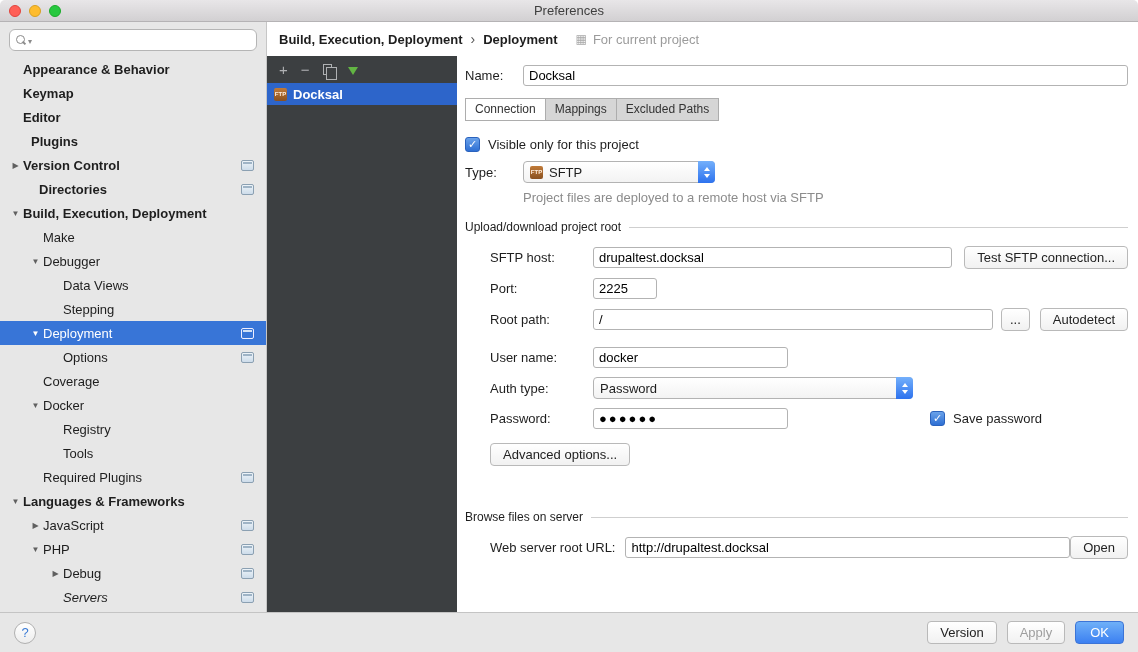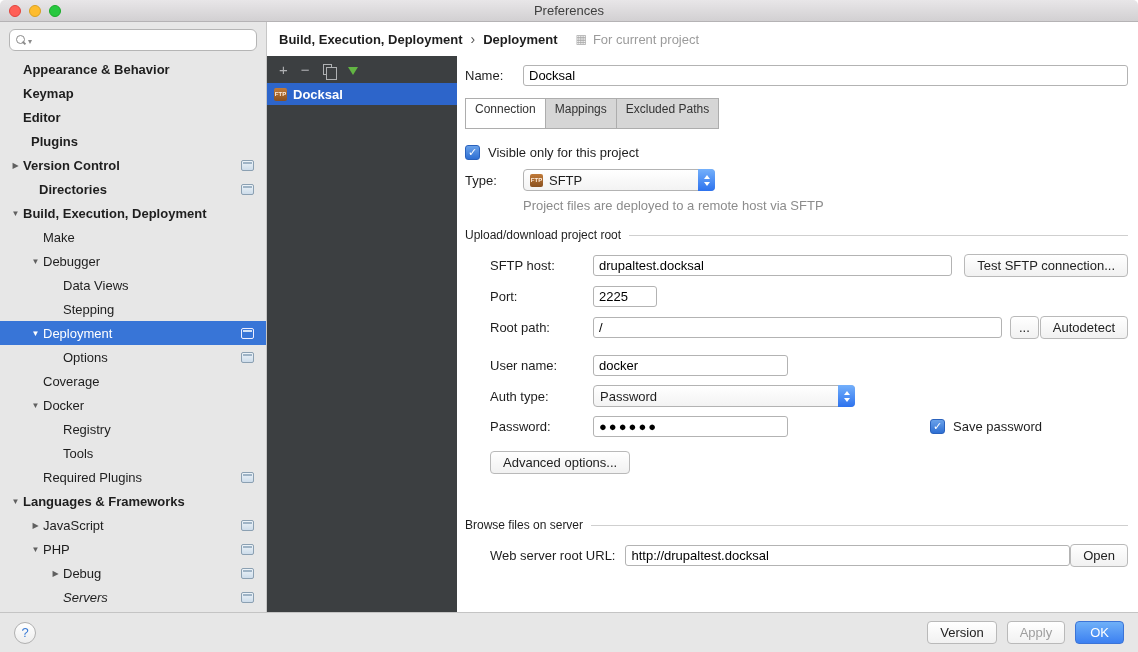--- a/index.html
+++ b/index.html
@@ -66,31 +66,31 @@
   .lbl { flex:0 0 95px; margin-right:8px; }
   .lbl-sm { flex:0 0 50px; margin-right:8px; }
   .lbl-auto { flex:0 0 auto; margin-right:10px; }
   .txt { height:21px; border:1px solid #b3b3b3; border-radius:3px; padding:0 5px; font:inherit; background:#fff; }
   .grow { flex:1; min-width:0; }
   .w64 { width:64px; } .w195 { width:195px; }
   .pwd { font-size:13px; font-weight:bold; letter-spacing:2px; }
   .btn { height:23px; border:1px solid #b9b9b9; border-radius:4px; background:linear-gradient(#ffffff,#f1f1f1); padding:0 12px; font:inherit; font-size:13px; color:#222; cursor:default; }
   .btn-sm { padding:0 8px; }
   .tabs { display:inline-flex; margin:3px 0 0 0; }
-  .tab { padding:3px 9px 12px; font-size:12px; border:1px solid #adadad; background:#d6d6d6; color:#333; margin-right:-1px; cursor:default; }
+  .tab { padding:3px 9px 4px; font-size:12px; border:1px solid #adadad; background:#d6d6d6; color:#333; margin-right:-1px; cursor:default; }
   .tab.active { background:#fff; position:relative; z-index:1; }
   .cb-row { margin-top:16px; align-items:center; }
   .cb { width:15px; height:15px; border-radius:3px; background:linear-gradient(#6aa2ea,#2e6fd3); border:1px solid #2a62bd; color:#fff; font-size:11px; display:inline-flex; align-items:center; justify-content:center; margin-right:8px; flex:0 0 15px; }
   .combo { height:22px; border:1px solid #b3b3b3; border-radius:4px; background:linear-gradient(#ffffff,#f3f3f3); display:flex; align-items:center; padding-left:6px; gap:6px; cursor:default; }
   .combo-val { flex:1; white-space:nowrap; }
   .stepper { margin-left:auto; flex:0 0 17px; width:17px; height:22px; margin-right:-1px; border-radius:0 4px 4px 0; background:linear-gradient(#74b0fb,#2d72ee); display:flex; flex-direction:column; align-items:center; justify-content:center; }
   .stepper i { display:block; width:0; height:0; border-left:3.5px solid transparent; border-right:3.5px solid transparent; }
   .stepper .up { border-bottom:4px solid #fff; margin-bottom:3px; }
   .stepper .down { border-top:4px solid #fff; }
-  .type-combo { width:192px; } .auth-combo { width:262px; }
+  .type-combo { width:192px; } .auth-combo { width:320px; }
   .help-text { color:#8c8c8c; margin:-2px 0 0 58px; }
   .section { display:flex; align-items:center; margin:15px 0 12px 0; }
   .section .stext { margin-right:8px; font-size:12px; color:#1e1e1e; white-space:nowrap; }
   .section .line { flex:1; height:1px; background:#cfcfcf; }
   .indent { margin-left:25px; }
   .mt-gap { margin-top:16px; }
   .save-cb { margin-left:auto; margin-right:86px; display:flex; align-items:center; }
   .adv-row { margin-top:14px; }
   .browse-section { margin-top:44px; }
 
@@ -305,21 +305,21 @@
 
             <div class="frow">
               <label class="lbl">Port:</label>
               <input type="text" class="txt w64" value="2225" style="">
             </div>
 
             <div class="frow">
               <label class="lbl">Root path:</label>
               <input type="text" class="txt grow" value="/" style="">
               <button class="btn btn-sm" style="margin-left:8px;">...</button>
-              <button class="btn" style="margin-left:1px;text-align:right;">Autodetect</button>
+              <button class="btn" style="margin-left:10px;text-align:right;">Autodetect</button>
             </div>
 
             <div class="frow mt-gap">
               <label class="lbl">User name:</label>
               <input type="text" class="txt w195" value="docker" style="">
             </div>
 
             <div class="frow">
               <label class="lbl">Auth type:</label>
               <div class="combo auth-combo">

